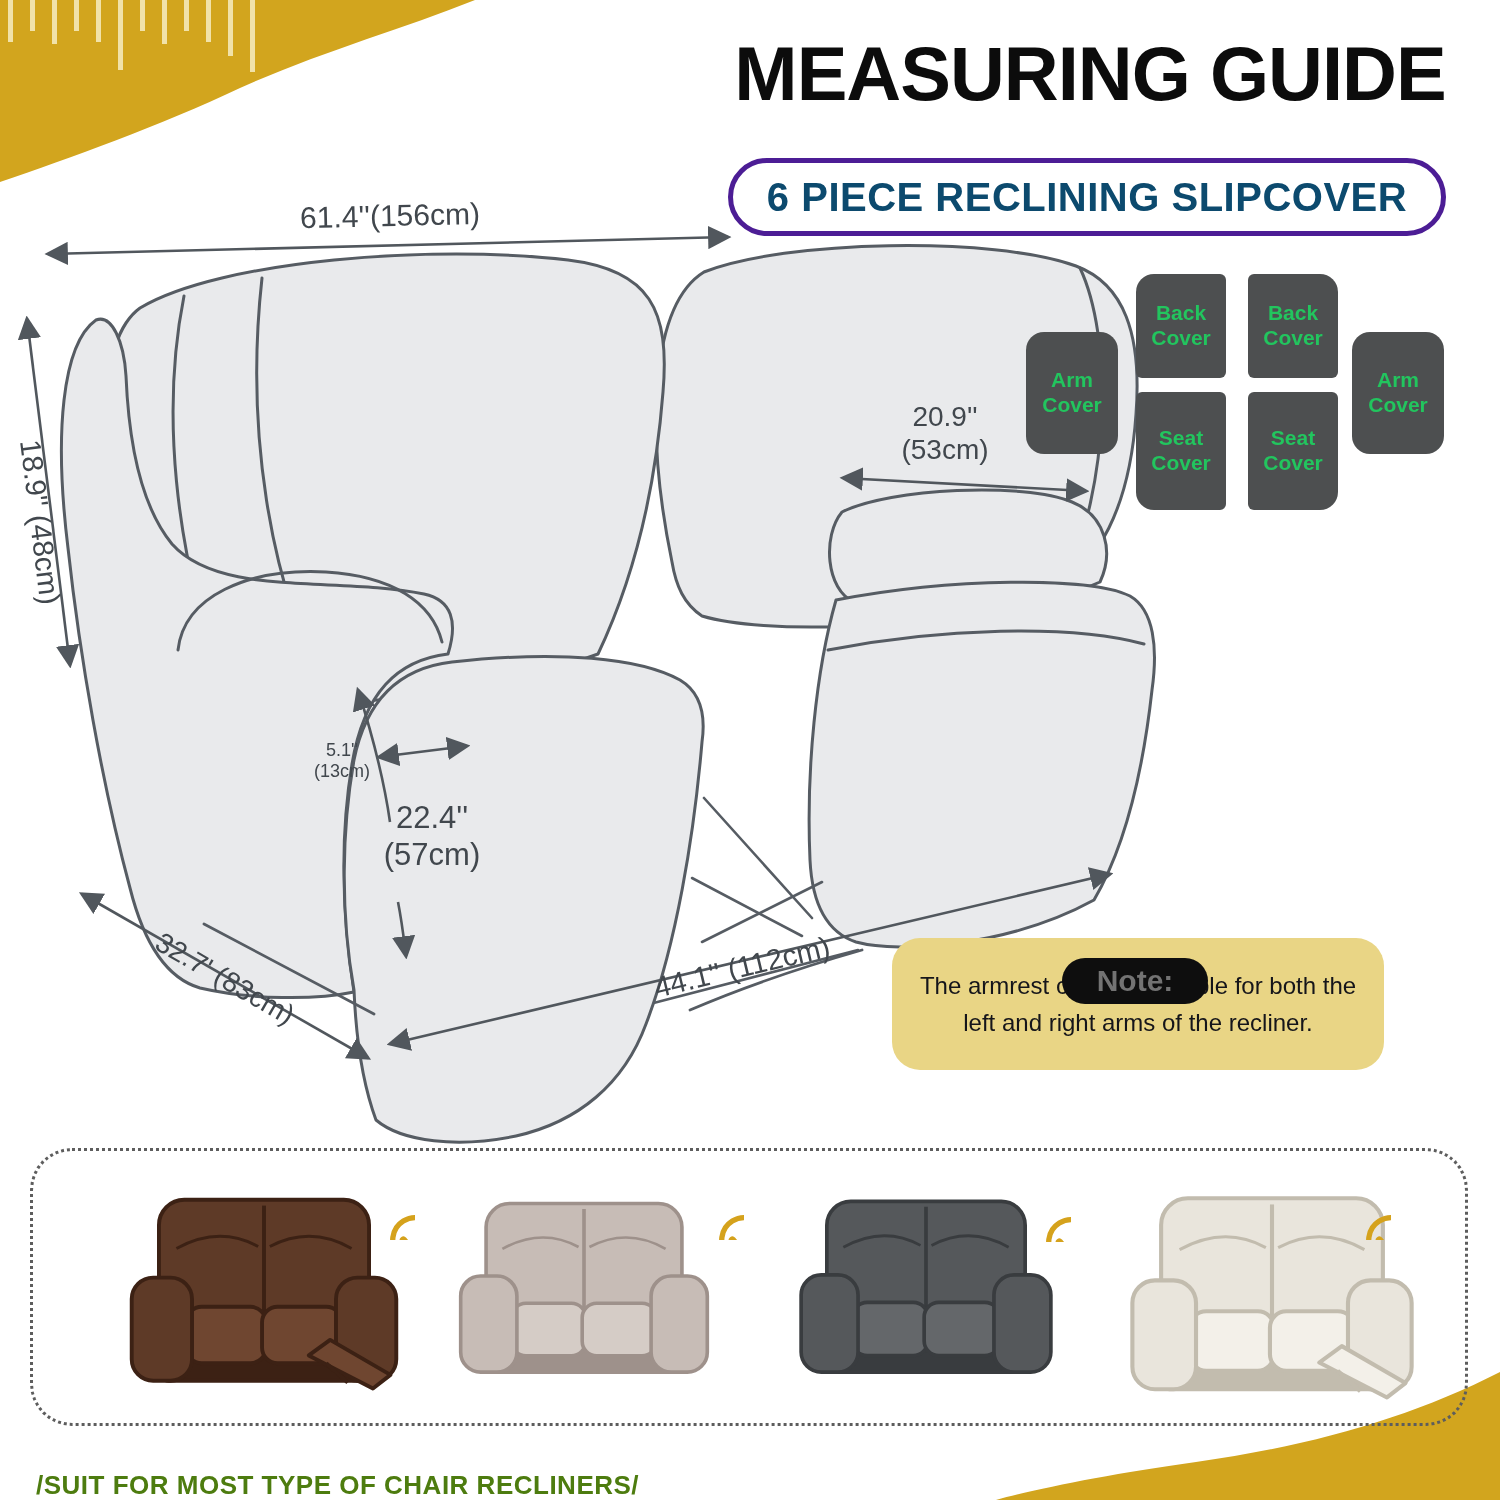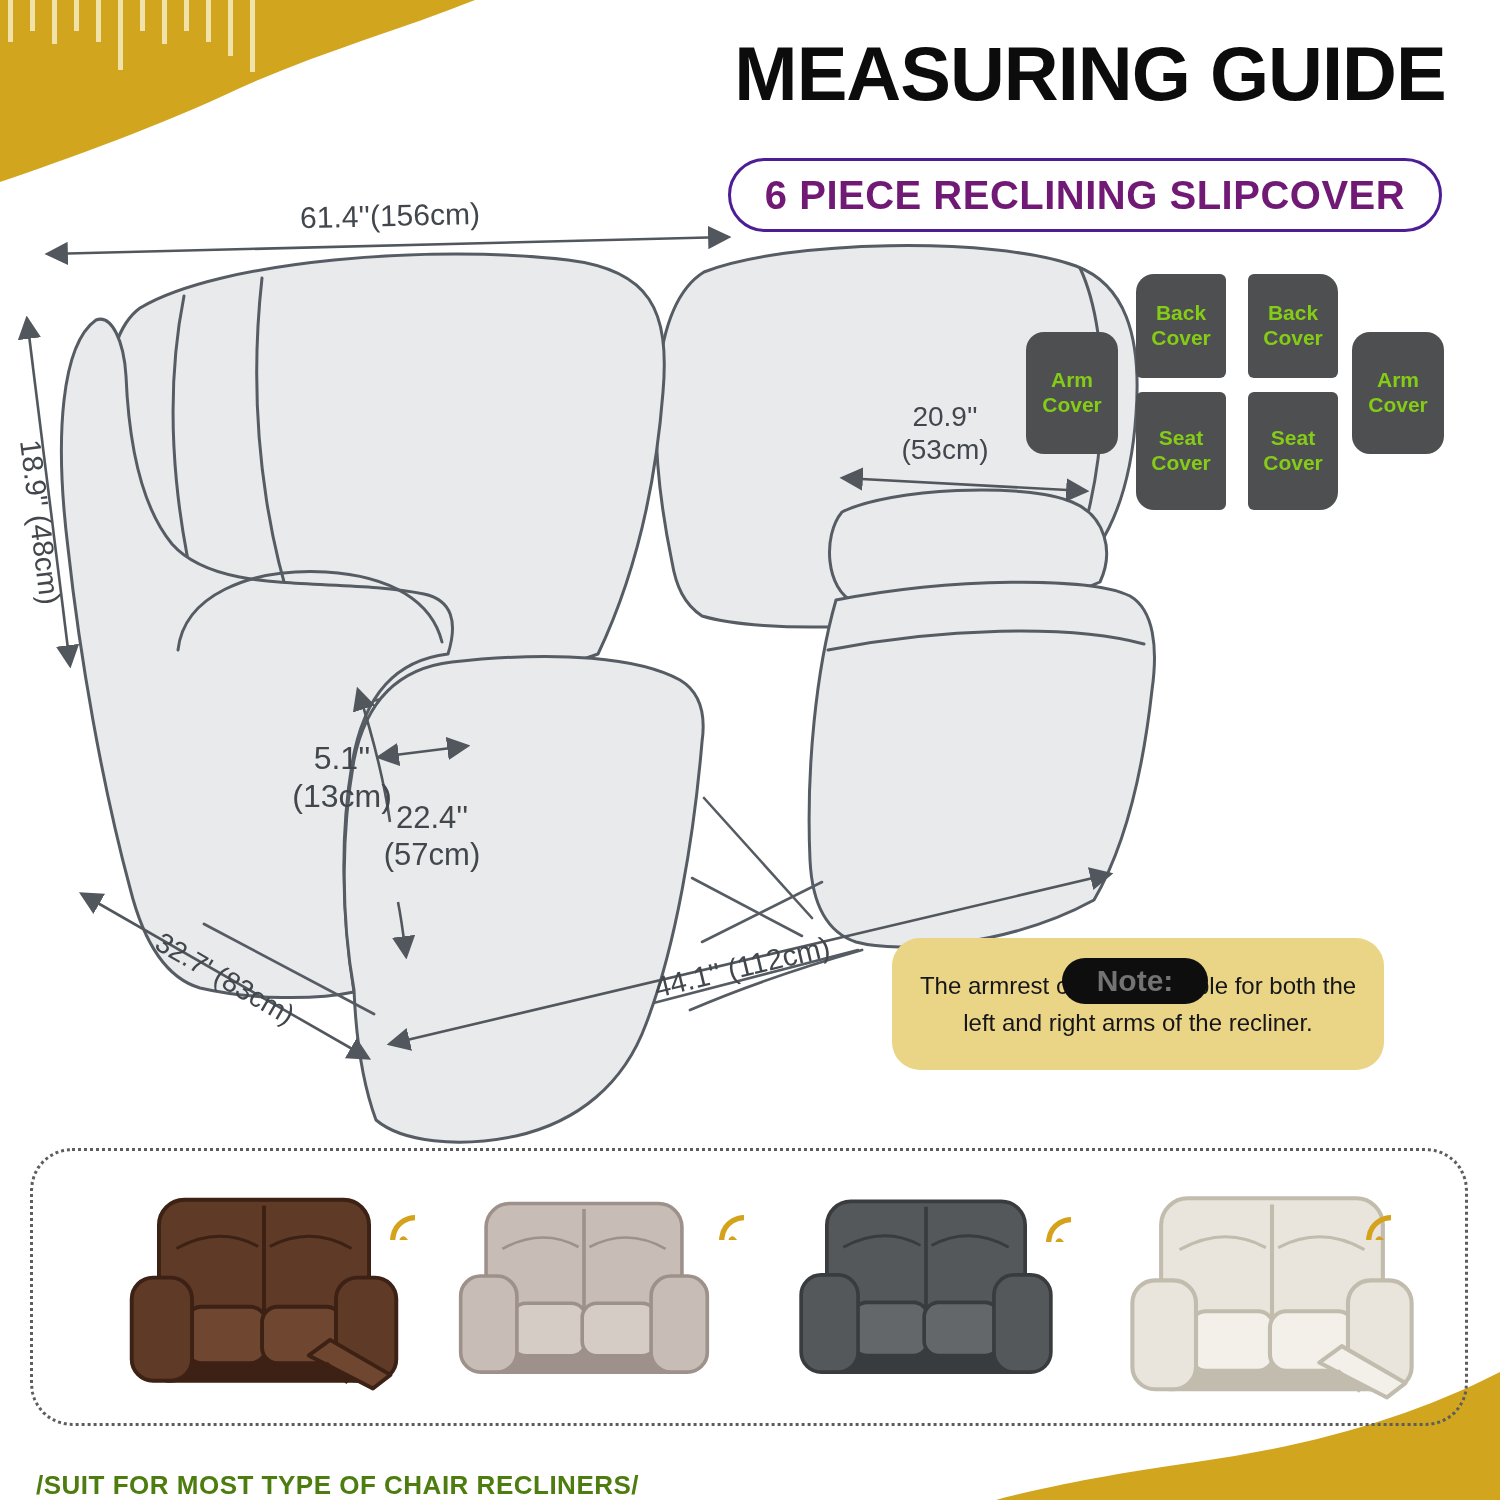--- a/index.html
+++ b/index.html
@@ -4,36 +4,36 @@
 <style>
   html,body{margin:0;padding:0;background:#ffffff;}
   body{font-family:"Liberation Sans","DejaVu Sans",sans-serif;}
   #canvas{position:relative;width:1500px;height:1500px;background:#ffffff;overflow:hidden;text-decoration:underline;}
   .abs{position:absolute;}
   svg{display:block;}
 
   
   .title{left:715px;top:30px;width:750px;text-align:center;
          font-size:76px;font-weight:bold;letter-spacing:-1px;color:#0c0c0c;}
-  .pill{left:728px;top:158px;width:708px;height:68px;border:3px solid #4c1d95;border-radius:40px;
+  .pill{left:728px;top:158px;width:708px;height:68px;border:5px solid #4c1d95;border-radius:40px;
         display:flex;align-items:center;justify-content:center;
-        font-size:40px;font-weight:bold;color:#701a75;letter-spacing:0.5px;}
+        font-size:40px;font-weight:bold;color:#0c4a6e;letter-spacing:0.5px;}
 
   
   .mlabel{color:#41474d;text-align:center;line-height:1.18;}
   .l-width{left:180px;top:198px;width:420px;font-size:30px;transform:rotate(-1.4deg);}
   .l-height{left:-80px;top:505px;width:240px;font-size:29px;transform:rotate(83deg);}
   .l-armlen{left:870px;top:400px;width:150px;font-size:28px;}
-  .l-armtop{left:272px;top:740px;width:140px;font-size:32px;}
+  .l-armtop{left:272px;top:740px;width:140px;font-size:18px;}
   .l-armht{left:362px;top:800px;width:140px;font-size:31px;}
   .l-depth{left:100px;top:962px;width:250px;font-size:28px;transform:rotate(30deg);}
   .l-inner{left:492px;top:950px;width:500px;font-size:29px;transform:rotate(-13.5deg);}
 
   
-  .tile{background:#4d4f50;color:#84cc16;font-weight:bold;font-size:21px;line-height:1.18;
+  .tile{background:#4d4f50;color:#22c55e;font-weight:bold;font-size:21px;line-height:1.18;
         display:flex;align-items:center;justify-content:center;text-align:center;}
   .t-armL{left:1026px;top:332px;width:92px;height:122px;border-radius:18px;}
   .t-back1{left:1136px;top:274px;width:90px;height:104px;border-radius:18px 6px 6px 6px;}
   .t-back2{left:1248px;top:274px;width:90px;height:104px;border-radius:6px 18px 6px 6px;}
   .t-seat1{left:1136px;top:392px;width:90px;height:118px;border-radius:6px 6px 6px 18px;}
   .t-seat2{left:1248px;top:392px;width:90px;height:118px;border-radius:6px 6px 18px 6px;}
   .t-armR{left:1352px;top:332px;width:92px;height:122px;border-radius:18px;}
 
   
   .note-box{left:892px;top:938px;width:492px;height:132px;background:#e9d585;border-radius:28px;

